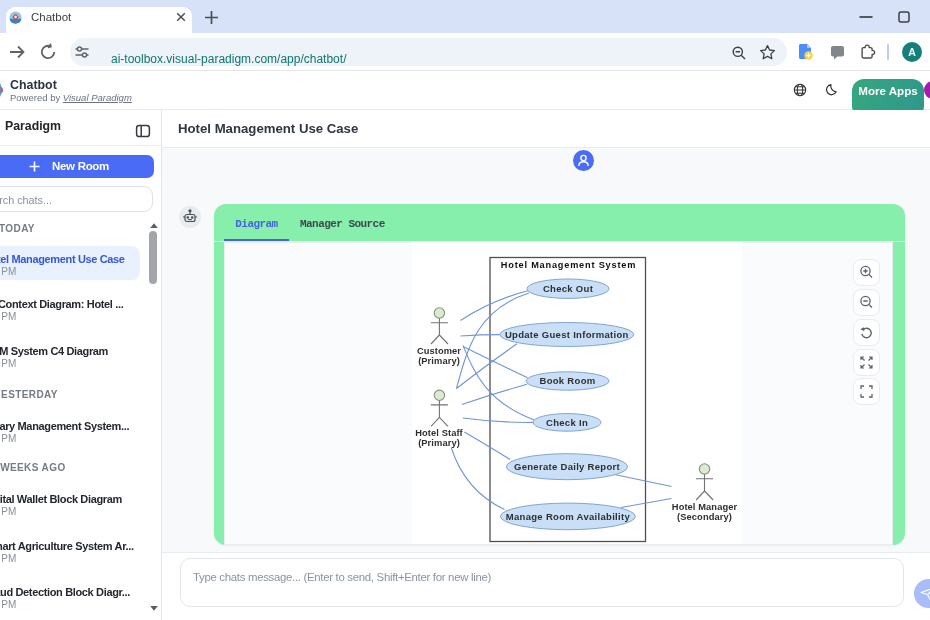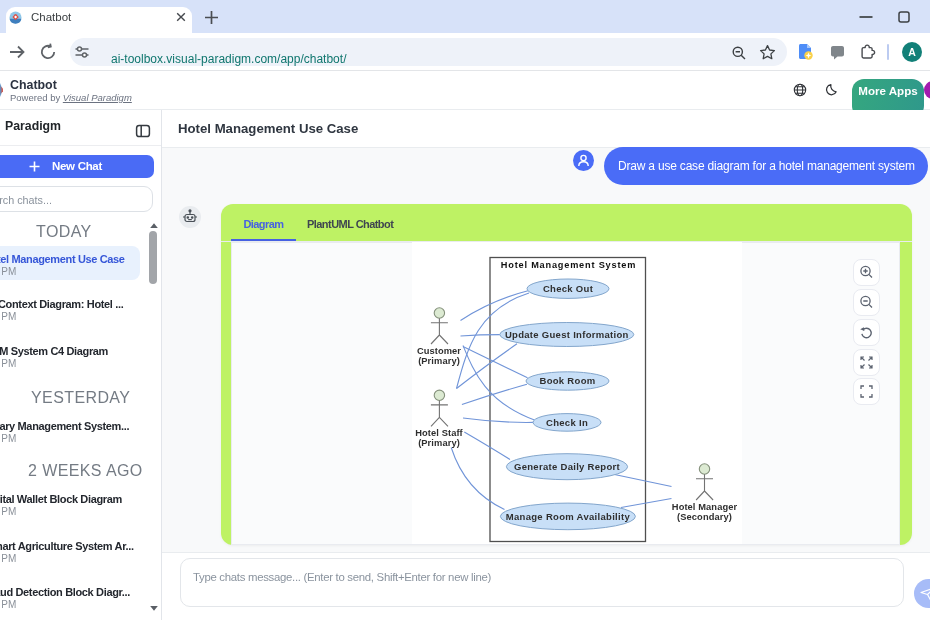--- a/index.html
+++ b/index.html
@@ -17,32 +17,32 @@
   #appheader { position:absolute; left:0; top:70px; width:930px; height:40px; background:#fff; border-top:1px solid #e3e5e8; border-bottom:1px solid #e9ecef; }
   #apptitle { position:absolute; left:10px; top:7px; font-size:12.4px; font-weight:bold; color:#2b3240; }
   #powered { position:absolute; left:10px; top:21px; font-size:9.5px; color:#6b7280; }
   #moreapps { position:absolute; left:852px; top:8px; width:72px; height:39px; border-radius:12px; background:linear-gradient(100deg,#35a77f,#2f988b); color:#fff; font-size:11.6px; font-weight:bold; text-align:center; line-height:24px; }
   
   #sidebar { position:absolute; left:0; top:110px; width:162px; height:510px; background:#fff; border-right:1px solid #e2e5ea; }
   #sbheader { position:absolute; left:0; top:0; width:161px; height:36px; border-bottom:1px solid #ecedf0; }
   #sbtitle { position:absolute; left:5px; top:9px; font-size:12.3px; font-weight:bold; color:#212529; }
   #newchat { position:absolute; left:-12px; top:45px; width:166px; height:23px; background:#4a6bf5; border-radius:7px; color:#fff; }
   #search { position:absolute; left:-12px; top:76px; width:165px; height:26px; background:#fff; border:1px solid #dde1e6; border-radius:9px; overflow:hidden; }
-  .sblabel { position:absolute; font-size:16px; font-weight:normal; color:#747b84; letter-spacing:0.4px;padding-left:37px; }
+  .sblabel { position:absolute; font-size:10px; font-weight:bold; color:#747b84; letter-spacing:0.4px; }
   .sbitem-t { position:absolute; font-size:11px; font-weight:bold; letter-spacing:-0.35px; color:#23272e; white-space:nowrap; }
   .sbitem-time { position:absolute; font-size:10px; color:#8a9099; white-space:nowrap; }
   
   #maintitlebar { position:absolute; left:162px; top:110px; width:768px; height:38px; background:#fff; border-bottom:1px solid #e9ecef; }
   #maintitle { position:absolute; left:16px; top:11px; font-size:13.2px; font-weight:bold; color:#2f3640; }
   #chatarea { position:absolute; left:162px; top:148px; width:768px; height:404px; background:#f8f9fa; }
   #bubble { position:absolute; left:604px; top:147px; width:324px; height:38px; background:#4a6cf7; border-radius:19px; }
   #bubbletext { position:absolute; left:14px; top:12px; font-size:12px; letter-spacing:-0.2px; color:#fff; white-space:nowrap; }
   #uavatar { position:absolute; left:573px; top:150px; width:21px; height:21px; border-radius:50%; background:#4a6cf7; }
   #bavatar { position:absolute; left:179px; top:206px; width:22px; height:22px; border-radius:50%; background:#e9ecef; }
-  #card { position:absolute; left:221px; top:204px; width:691px; height:341px; background:#bef264; border-radius:12px; box-shadow:0 1px 3px rgba(0,0,0,0.05); }
+  #card { position:absolute; left:214px; top:204px; width:691px; height:341px; background:#86efac; border-radius:12px; box-shadow:0 1px 3px rgba(0,0,0,0.05);font-family:Liberation Mono, monospace; }
   #tab1 { position:absolute; left:10px; top:14px; width:65px; text-align:center; font-size:11px; font-weight:bold; letter-spacing:-0.55px; color:#4661e2; }
   #tab1line { position:absolute; left:10px; top:35px; width:65px; height:2px; background:#4661e2; }
   #tab2 { position:absolute; left:86px; top:14px; font-size:11px; font-weight:bold; letter-spacing:-0.55px; color:#3f4650; }
   #cardsep { position:absolute; left:0; top:37px; width:691px; height:1px; background:#e9ecef; }
   #panel { position:absolute; left:10px; top:38px; width:669px; height:303px; background:#fafbfc; border:1px solid #e9ebf0; }
   #canvas { position:absolute; left:412px; top:242px; width:330px; height:302px; background:#fff; }
   .zbtn { position:absolute; left:853px; width:27px; height:27px; background:#fff; border:1px solid #e9ebf1; border-radius:8px; }
   
   #inputbar { position:absolute; left:162px; top:552px; width:768px; height:68px; background:#fff; border-top:1px solid #e9ecef; }
   #inputbox { position:absolute; left:180px; top:558px; width:724px; height:49px; background:#fff; border:1px solid #e3e6ea; border-radius:10px; }
@@ -149,33 +149,30 @@
       <path d="M 11.2,8.8 A 5.1 5.1 0 1 1 5.9,1.6 A 5.8 5.8 0 0 0 11.2,8.8 Z" stroke="#2f3237" stroke-width="1.25" fill="none" stroke-linejoin="round"></path>
     </svg>
 
     <div style="position:absolute;left:924px;top:10px;width:18px;height:18px;border-radius:50%;background:#a21caf;"></div>
   </div>
 
   <div id="maintitlebar">
       <div id="maintitle">Hotel Management Use Case</div>
     </div>
   <div id="chatarea"></div>
-  <div id="bubble">
-      <div id="bubbletext">Draw a use case diagram for a hotel management system</div>
-    </div>
   <div id="uavatar">
     <svg width="21" height="21" viewBox="0 0 21 21" style="position:absolute;left:0;top:0;">
       <circle cx="10.5" cy="8" r="2.6" stroke="#fff" stroke-width="1.4" fill="none"></circle>
       <path d="M 5.8,16 C 5.8,13.2 7.8,11.8 10.5,11.8 C 13.2,11.8 15.2,13.2 15.2,16" stroke="#fff" stroke-width="1.4" fill="none"></path>
     </svg>
   </div>
   <div id="card">
     <div id="tab1">Diagram</div>
     <div id="tab1line"></div>
-    <div id="tab2">PlantUML Chatbot</div>
+    <div id="tab2">Manager Source</div>
     <div id="cardsep"></div>
     <div id="panel"></div>
   </div>
   <div id="bavatar">
     <svg width="22" height="22" viewBox="0 0 22 22" style="position:absolute;left:0;top:0;">
       <g stroke="#495057" stroke-width="1.2" fill="none">
         <rect x="6" y="8.5" width="10" height="7" rx="2"></rect>
         <path d="M 11,8.5 L 11,5.5 M 4,11 L 6,11 M 16,11 L 18,11"></path>
         <circle cx="11" cy="4.8" r="1" fill="#495057"></circle>
         <circle cx="8.8" cy="11.5" r="0.7" fill="#495057"></circle>
@@ -286,21 +283,21 @@
     </svg>
   </div>
 
   <div id="sidebar">
     <div id="sbheader"></div>
     <div id="sbtitle">Paradigm</div>
     <div id="newchat">
       <svg width="11" height="11" viewBox="0 0 11 11" style="position:absolute;left:41px;top:6px;">
           <path d="M 5.5,0.5 L 5.5,10.5 M 0.5,5.5 L 10.5,5.5" stroke="#fff" stroke-width="1.6"></path>
         </svg>
-      <span style="position:absolute;left:64px;top:5px;font-size:11.5px;letter-spacing:-0.3px;font-weight:bold;color:#fff;">New Chat</span>
+      <span style="position:absolute;left:64px;top:5px;font-size:11.5px;letter-spacing:-0.3px;font-weight:bold;color:#fff;">New Room</span>
     </div>
     <div id="search">
         <span style="position:absolute;left:-9px;top:7px;font-size:10.8px;color:#8a929c;">Search chats...</span>
       </div>
     <svg width="16" height="16" viewBox="0 0 16 16" style="position:absolute;left:135px;top:13px;">
       <rect x="1.6" y="2.4" width="12.8" height="11.2" rx="2.6" stroke="#343a40" stroke-width="1.5" fill="none"></rect>
       <path d="M 6.2,2.6 L 6.2,13.4" stroke="#343a40" stroke-width="1.5"></path>
     </svg>
     <div id="sbcontent">
       <div class="sblabel" style="left:-1px; top:113px;">TODAY</div>

